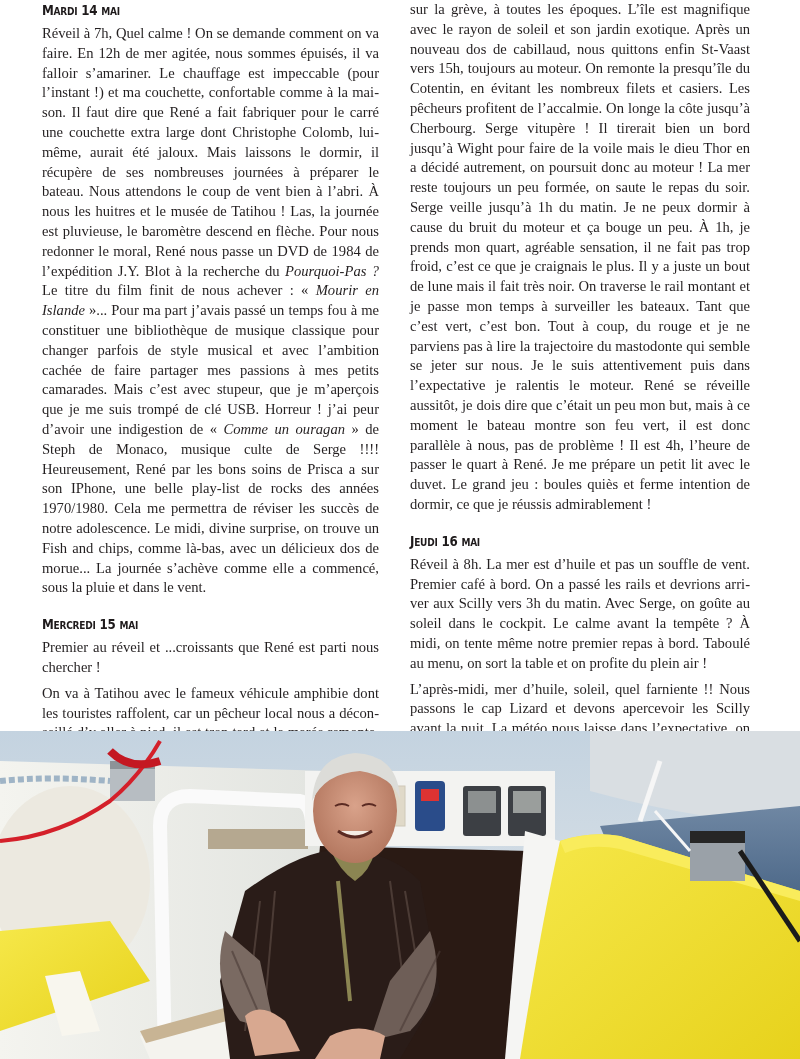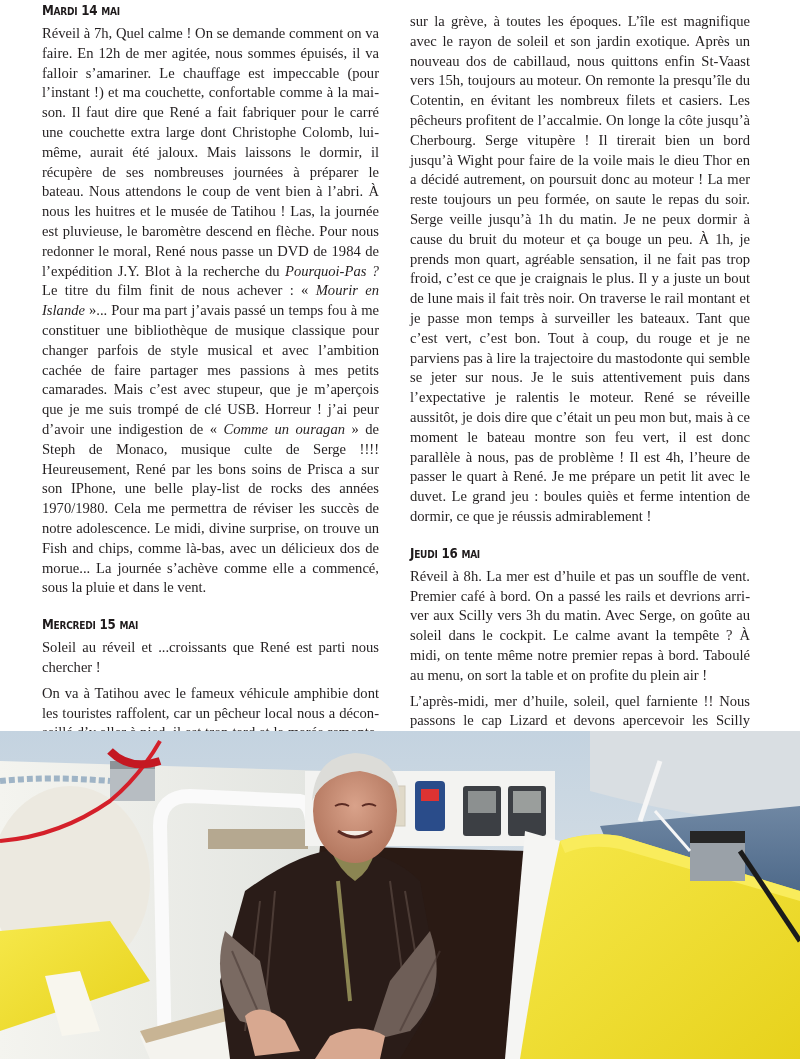--- a/index.html
+++ b/index.html
@@ -10,21 +10,21 @@
     color: #231f20;
   }
   .col {
     position: absolute; top: 0;
     font-size: 14.6px; line-height: 19.8px;
     text-align: justify; hyphens: manual;
   }
   .col-left { left: 42px; width: 337px; }
   .col-right { left: 410px; width: 340px; }
   .col p { margin: 0 0 6px 0; }
-  .col p.cont { margin-top: 12px; }
+  .col p.cont { margin-top: 0; }
   h2.day {
     font-family: "DejaVu Sans", "Liberation Sans", sans-serif;
     font-weight: bold; font-size: 14.5px; line-height: 20px;
     letter-spacing: -0.3px; margin: 0 0 2px 0; color: #1e1a1b;
     transform: scaleX(0.82); transform-origin: left center;
   }
   h2.day .sc { font-size: 11px; }
   h2.day.spaced { margin-top: 16px; }
   em { }
 
@@ -43,21 +43,21 @@
     <span>14</span>
     <span class="sc">MAI</span>
   </h2>
   <p><span>Réveil à 7h, Quel calme ! On se demande comment on va faire. En 12h de mer agitée, nous sommes épuisés, il va falloir s’amariner. Le chauffage est impeccable (pour l’instant !) et ma couchette, confortable comme à la mai­son. Il faut dire que René a fait fabriquer pour le carré une couchette extra large dont Christophe Colomb, lui-même, aurait été jaloux. Mais laissons le dormir, il récupè­re de ses nombreuses journées à préparer le bateau. Nous attendons le coup de vent bien à l’abri. À nous les hui­tres et le musée de Tatihou ! Las, la journée est pluvieuse, le baromètre descend en flèche. Pour nous redonner le moral, René nous passe un DVD de 1984 de l’expédition J.Y. Blot à la recherche du </span><em>Pourquoi-Pas ?</em><span> Le titre du film finit de nous achever : « </span><em>Mourir en Islande</em><span> »... Pour ma part j’avais passé un temps fou à me constituer une bi­bliothèque de musique classique pour changer parfois de style musical et avec l’ambition cachée de faire partager mes passions à mes petits camarades. Mais c’est avec stu­peur, que je m’aperçois que je me suis trompé de clé USB. Horreur ! j’ai peur d’avoir une indigestion de « </span><em>Comme un ouragan</em><span> » de Steph de Monaco, musique culte de Serge !!!! Heureusement, René par les bons soins de Prisca a sur son IPhone, une belle play-list de rocks des années 1970/1980. Cela me permettra de réviser les succès de notre adolescence. Le midi, divine surprise, on trouve un Fish and chips, comme là-bas, avec un délicieux dos de morue... La journée s’achève comme elle a commencé, sous la pluie et dans le vent.</span></p>
 
   <h2 class="day spaced">
     <span>M</span><span class="sc">ERCREDI</span>
     <span>15</span>
     <span class="sc">MAI</span>
   </h2>
-  <p>Soleil au réveil et ...croissants que René est parti nous chercher !</p>
+  <p>Premier au réveil et ...croissants que René est parti nous chercher !</p>
   <p><span>On va à Tatihou avec le fameux véhicule amphibie dont les touristes raffolent, car un pêcheur local nous a décon­seillé d’y aller à pied, il est trop tard et la marée remonte. Ce serait ballot de mourir noyés à Tatihou. Nous nous dé­cidons donc de nous mêler au flot des touristes. On visite le musée qui rappelle l’horreur d’être marin sous Louis XIV, René du coup en profite finement pour nous rappe­ler que l’on n’a donc pas à se plaindre de nos conditions de vie sur </span><em>La Pensée</em><span>. Autre expo sur les pièges à poissons</span></p>
 </div>
 
 <div class="col col-right">
   <p class="cont">sur la grève, à toutes les époques. L’île est magnifique avec le rayon de soleil et son jardin exotique. Après un nouveau dos de cabillaud, nous quittons enfin St-Vaast vers 15h, toujours au moteur. On remonte la presqu’île du Cotentin, en évitant les nombreux filets et casiers. Les pêcheurs profitent de l’accalmie. On longe la côte jus­qu’à Cherbourg. Serge vitupère ! Il tirerait bien un bord jusqu’à Wight pour faire de la voile mais le dieu Thor en a décidé autrement, on poursuit donc au moteur ! La mer reste toujours un peu formée, on saute le repas du soir. Serge veille jusqu’à 1h du matin. Je ne peux dormir à cause du bruit du moteur et ça bouge un peu. À 1h, je prends mon quart, agréable sensation, il ne fait pas trop froid, c’est ce que je craignais le plus. Il y a juste un bout de lune mais il fait très noir. On traverse le rail montant et je passe mon temps à surveiller les bateaux. Tant que c’est vert, c’est bon. Tout à coup, du rouge et je ne parviens pas à lire la trajectoire du mastodonte qui semble se jeter sur nous. Je le suis attentivement puis dans l’expectative je ralentis le moteur. René se réveille aussitôt, je dois dire que c’était un peu mon but, mais à ce moment le bateau montre son feu vert, il est donc parallèle à nous, pas de problème ! Il est 4h, l’heure de passer le quart à René. Je me prépare un petit lit avec le duvet. Le grand jeu : boules quiès et ferme intention de dormir, ce que je réus­sis admirablement !</p>
 
   <h2 class="day spaced">
     <span>J</span><span class="sc">EUDI</span>
     <span>16</span>
     <span class="sc">MAI</span>

